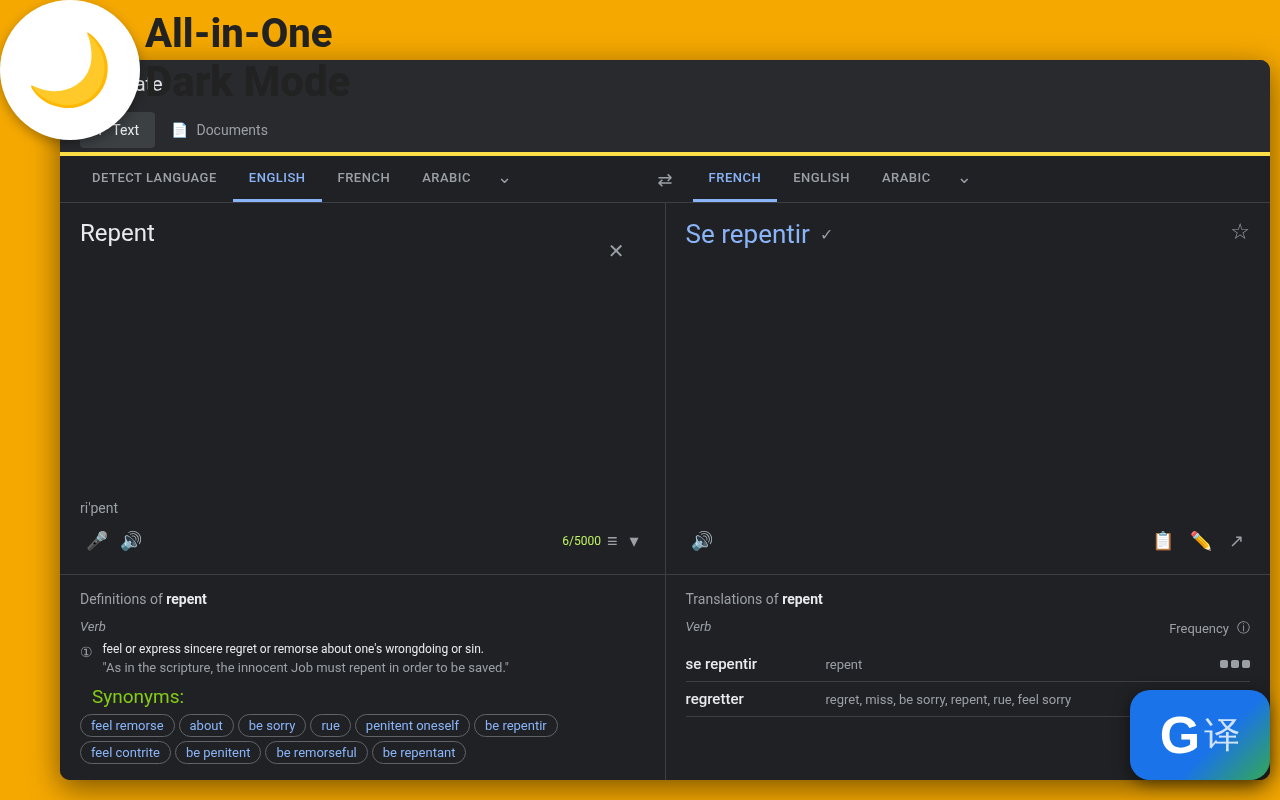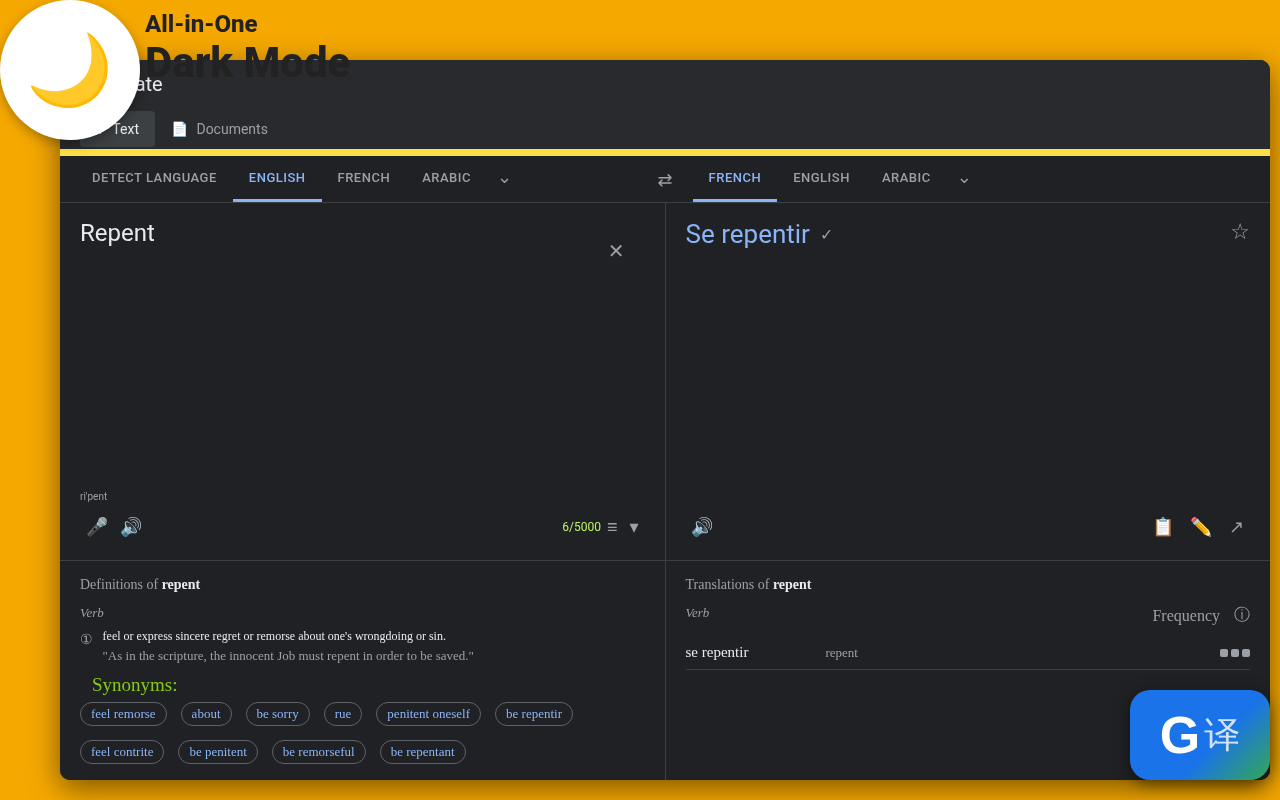--- a/index.html
+++ b/index.html
@@ -30,21 +30,21 @@
       align-items: center;
       justify-content: center;
       font-size: 70px;
       box-shadow: 0 4px 12px rgba(0,0,0,0.3);
     }
     .ext-title {
       padding-top: 10px;
       padding-left: 5px;
     }
     .ext-title-line1 {
-      font-size: 24px;
+      font-size: 40px;
       font-weight: 800;
       color: #222;
     }
     .ext-title-line2 {
       font-size: 42px;
       font-weight: 800;
       color: #222;
     }
 
     
@@ -74,21 +74,21 @@
       font-weight: 400;
     }
 
     
     .tab-bar {
       background: #292a2d;
       height: 48px;
       display: flex;
       align-items: center;
       padding: 0 20px;
-      border-bottom: 7px solid #fde047;
+      border-bottom: 4px solid #fde047;
     }
     .tab-item {
       display: flex;
       align-items: center;
       gap: 8px;
       padding: 10px 16px;
       color: #9aa0a6;
       font-size: 14px;
       cursor: pointer;
       border-radius: 4px;
@@ -172,21 +172,21 @@
       background: transparent;
       border: none;
       outline: none;
       resize: none;
       font-family: inherit;
       flex: 1;
       min-height: 60px;
     }
     .source-phonetic {
       color: #9aa0a6;
-      font-size: 10px;
+      font-size: 14px;
     }
     .source-actions {
       display: flex;
       align-items: center;
       margin-top: 8px;
     }
     .icon-btn {
       background: none;
       border: none;
       cursor: pointer;
@@ -235,21 +235,20 @@
       margin-left: auto;
       display: flex;
       gap: 4px;
     }
 
     
     .definitions-section {
       display: flex;
       border-top: 1px solid #3c4043;
       overflow-y: auto;
-      font-family: Liberation Serif, serif;
     }
     .def-panel {
       flex: 1;
       padding: 16px 20px;
       border-right: 1px solid #3c4043;
     }
     .trans-panel {
       flex: 1;
       padding: 16px 20px;
     }
@@ -288,21 +287,21 @@
       margin-top: 4px;
     }
     .synonyms-label {
       font-size: 19px;
       color: #84cc16;
       margin: 8px 12px 6px;
     }
     .synonym-tags {
       display: flex;
       flex-wrap: wrap;
-      gap: 14px;
+      gap: 4px;
     }
     .synonym-tag {
       font-size: 13px;
       color: #8ab4f8;
       border: 1px solid #5f6368;
       border-radius: 16px;
       padding: 3px 10px;
       cursor: pointer;
     }
 
@@ -314,25 +313,25 @@
       display: flex;
       margin-bottom: 10px;
     }
     .trans-pos {
       font-size: 13px;
       color: #9aa0a6;
       font-style: italic;
       flex: 1;
     }
     .freq-label {
-      font-size: 16px;
-      color: #9aa0a6;
-      display: flex;
-      align-items: center;
-      gap: 14px;
+      font-size: 13px;
+      color: #9aa0a6;
+      display: flex;
+      align-items: center;
+      gap: 8px;
     }
     .trans-row {
       display: flex;
       align-items: center;
       padding: 8px 0;
       border-bottom: 1px solid #3c4043;
     }
     .trans-word {
       font-size: 15px;
       color: #e8eaed;
@@ -514,20 +513,29 @@
           </div>
           <div class="trans-row">
             <span class="trans-word">se repentir</span>
             <span class="trans-meanings">repent</span>
             <div class="freq-dots">
               <div class="freq-dot"></div>
               <div class="freq-dot"></div>
               <div class="freq-dot"></div>
             </div>
           </div>
+          <div class="trans-row">
+            <span class="trans-word">regretter</span>
+            <span class="trans-meanings">regret, miss, be sorry, repent, rue, feel sorry</span>
+            <div class="freq-dots">
+              <div class="freq-dot"></div>
+              <div class="freq-dot"></div>
+              <div class="freq-dot empty"></div>
+            </div>
+          </div>
         </div>
       </div>
     </div>
   </div>
 </div>
 
 <div class="gt-badge" style="position:absolute; bottom:20px; right:10px; width:140px; height:90px; background:linear-gradient(135deg, #1a73e8 60%, #34a853 100%); border-radius:20px; display:flex; align-items:center; justify-content:center; box-shadow: 0 4px 16px rgba(0,0,0,0.5);">
   <span style="font-size:52px; font-weight:900; color:white; font-family:sans-serif;">G</span>
   <span style="font-size:36px; color:rgba(255,255,255,0.8); margin-left:4px;">译</span>
 </div>

